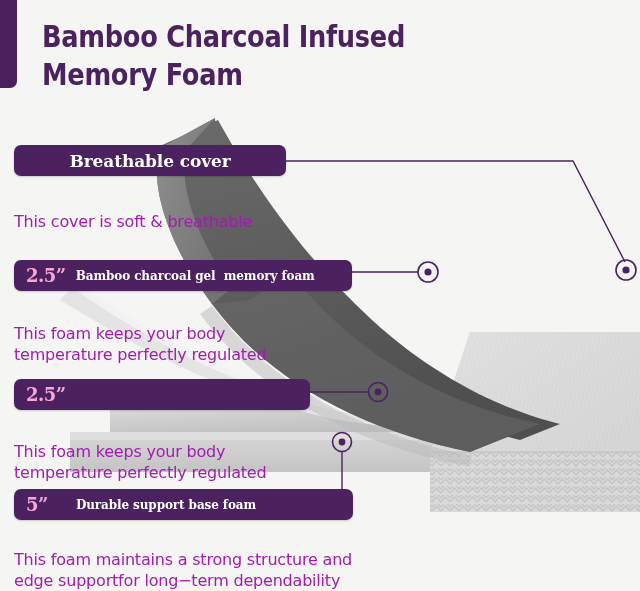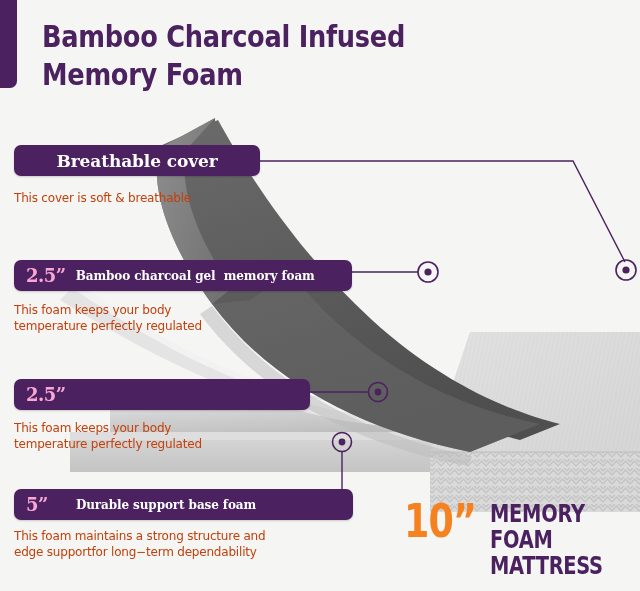--- a/index.html
+++ b/index.html
@@ -84,26 +84,27 @@
   .pill.cover-pill {
     justify-content: center;
   }
   .pill.cover-pill .pill-text {
     font-size: 17px;
   }
 
   
   .desc {
     position: absolute;
-    color: #c2410c;
+    color: #a21caf;
     font-family: "DejaVu Sans", "Liberation Sans", sans-serif;
-    font-size: 12px;
+    font-size: 16px;
     line-height: 1.32;
     white-space: pre-line;
     letter-spacing: -0.2px;
+    margin-top: 20px;
   }
 
   
   .badge {
     position: absolute;
     left: 404px;
     top: 500px;
     display: flex;
     align-items: flex-start;
   }
@@ -259,21 +260,21 @@
       <circle cx="378" cy="392" r="3.4" fill="#4b215f"></circle>
     </g>
 
     <line x1="342" y1="452" x2="342" y2="496" stroke="#4b215f" stroke-width="1.4"></line>
     <g>
       <circle cx="342" cy="442" r="9.5" fill="none" stroke="#4b215f" stroke-width="1.6"></circle>
       <circle cx="342" cy="442" r="3.4" fill="#4b215f"></circle>
     </g>
   </svg>
 
-  <div class="pill cover-pill" style="left:14px; top:145px; width:246px;">
+  <div class="pill cover-pill" style="left:14px; top:145px; width:272px;">
     <span class="pill-text">Breathable cover</span>
   </div>
   <div class="desc" style="left:14px; top:191px; width:300px;">This cover is soft &amp; breathable</div>
 
   <div class="pill" style="left:14px; top:260px; width:338px;">
     <span class="thick">2.5”</span>
     <span class="pill-text">Bamboo charcoal gel  memory foam</span>
   </div>
   <div class="desc" style="left:14px; top:303px; width:310px;">This foam keeps your body
 temperature perfectly regulated</div>
@@ -284,19 +285,14 @@
   <div class="desc" style="left:14px; top:421px; width:310px;">This foam keeps your body
 temperature perfectly regulated</div>
 
   <div class="pill" style="left:14px; top:489px; width:339px;">
     <span class="thick">5”</span>
     <span class="pill-text" style="margin-left:18px;">Durable support base foam</span>
   </div>
   <div class="desc" style="left:14px; top:529px; width:370px;">This foam maintains a strong structure and
 edge supportfor long−term dependability</div>
 
-  <div class="badge">
-    <span class="badge-size">10”</span>
-    <span class="badge-words">MEMORY FOAM
-MATTRESS</span>
-  </div>
 
 </div>
 
 </body></html>

